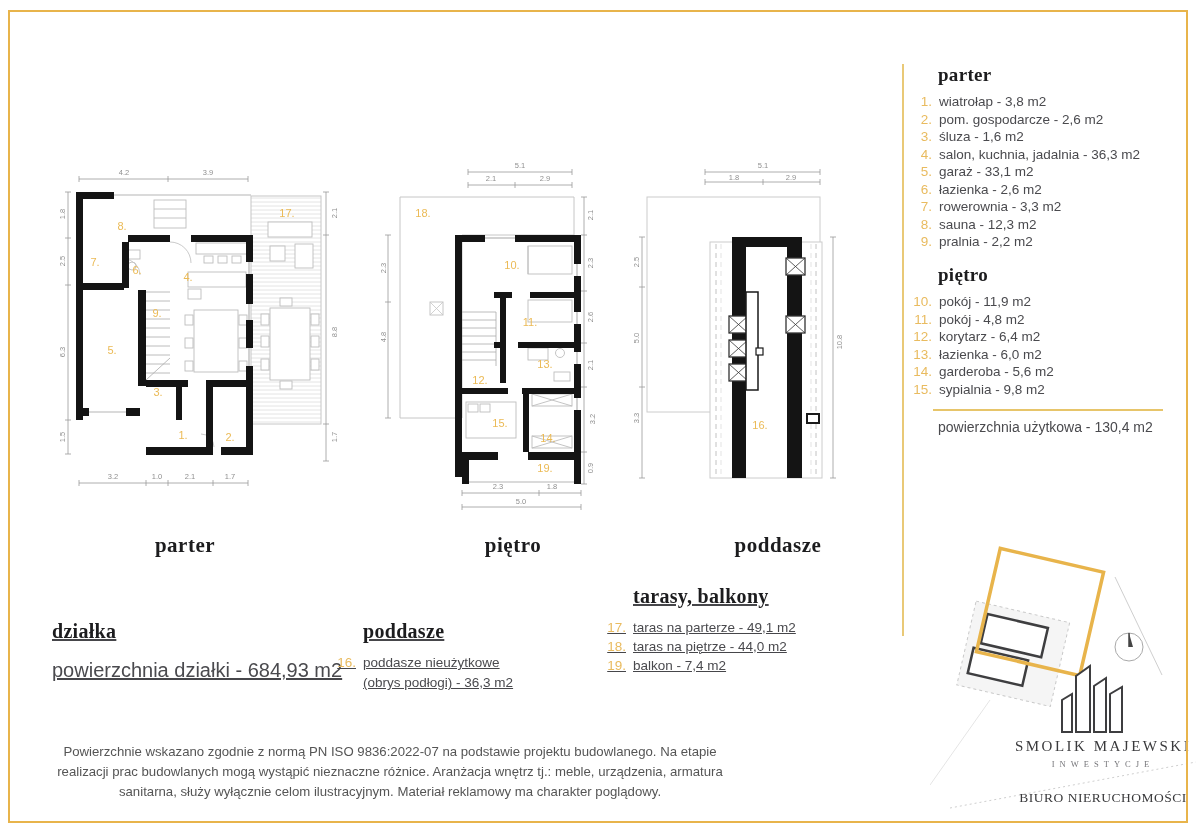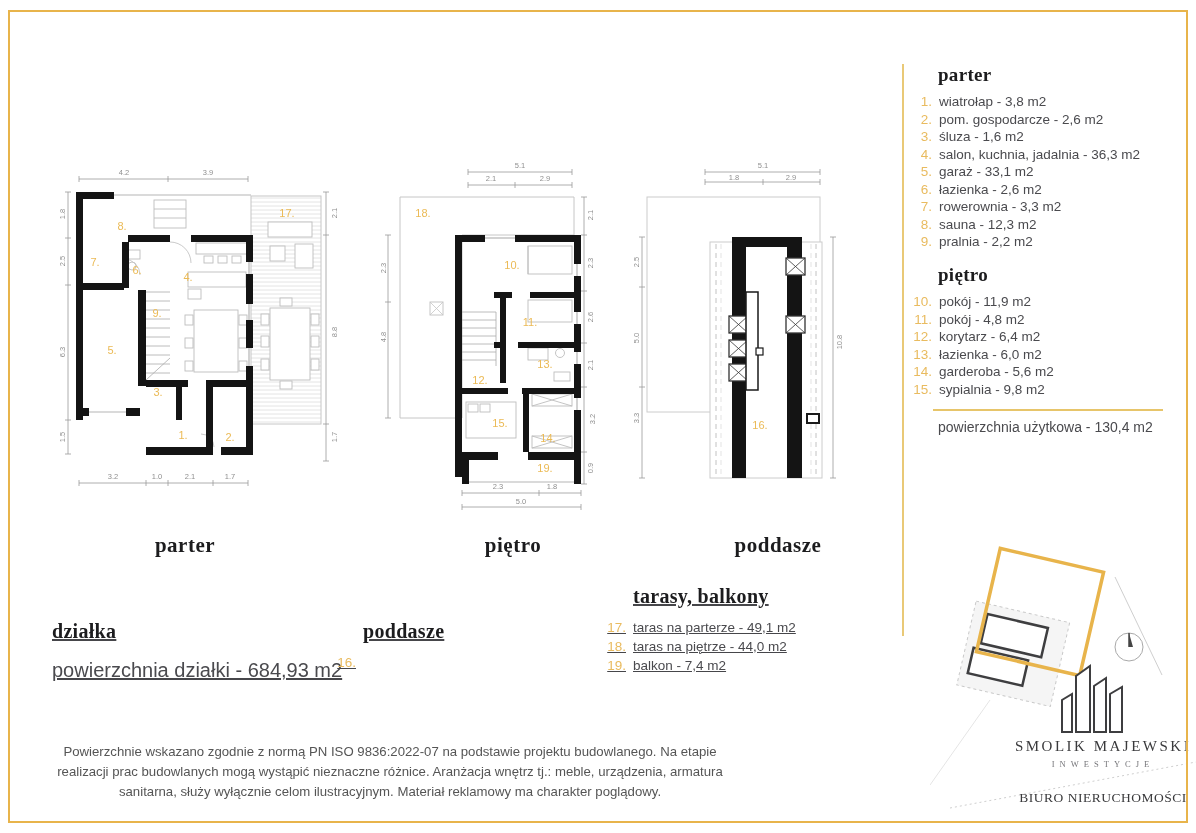--- a/index.html
+++ b/index.html
@@ -394,20 +394,21 @@
   <div class="section" style="left:52px;top:620px;">
     <div class="section-h">działka</div>
     <div class="dzialka-text">powierzchnia działki - 684,93 m2</div>
   </div>
 
   <div class="section" style="left:336px;top:620px;">
     <div class="section-h" style="margin-left:27px;">poddasze</div>
     <div>
         <div class="li-row">
           <span class="li-num">16.</span>
+          <span class="li-text">poddasze nieużytkowe<div class="li-text2">(obrys podłogi) - 36,3 m2</div></span>
         </div>
       </div>
   </div>
 
   <div class="section" style="left:606px;top:585px;">
     <div class="section-h" style="margin-left:27px;">tarasy, balkony</div>
     <div>
         <div class="li-row">
           <span class="li-num">17.</span>
           <span class="li-text">taras na parterze - 49,1 m2</span>

